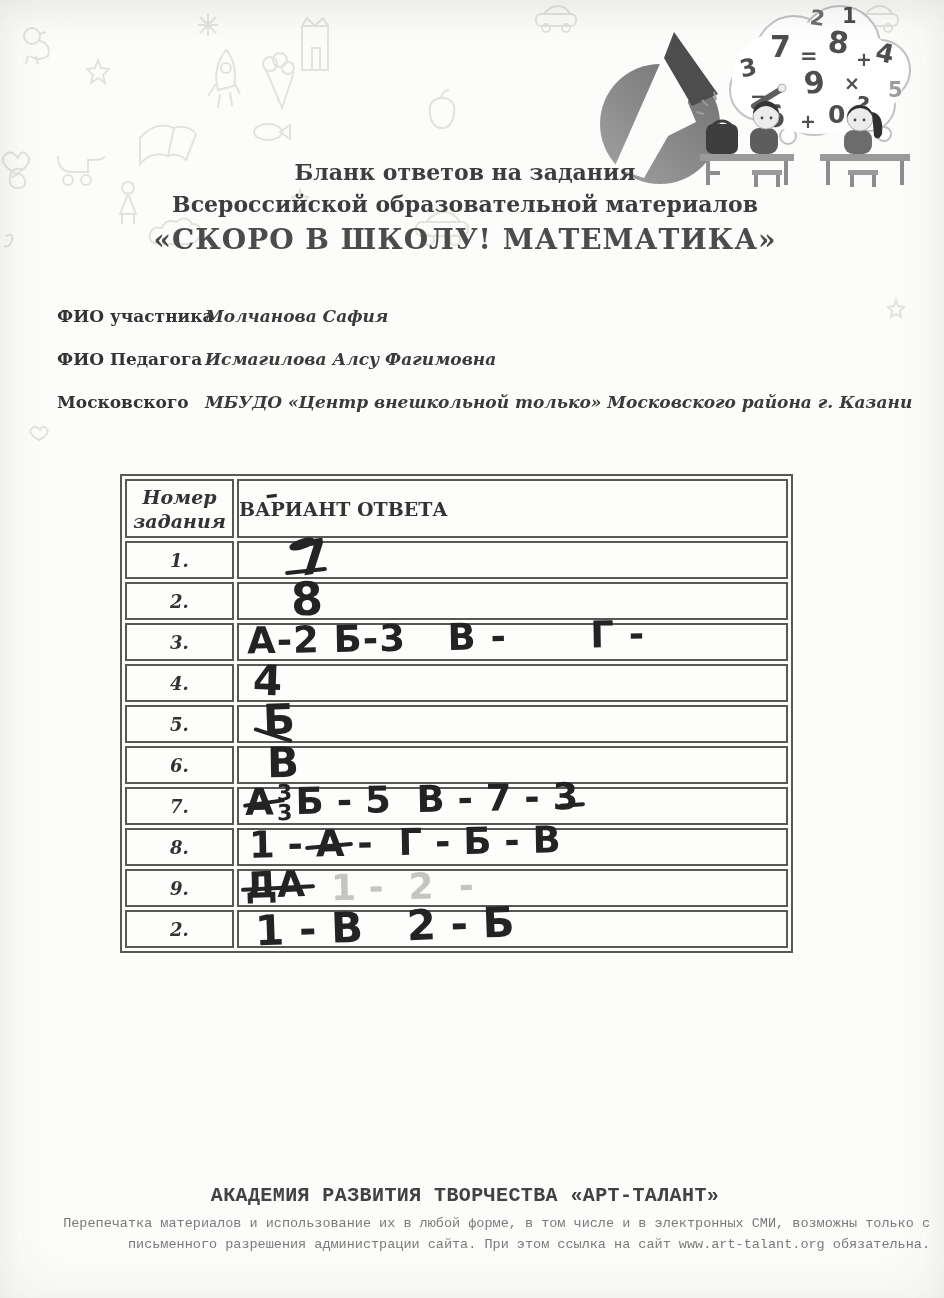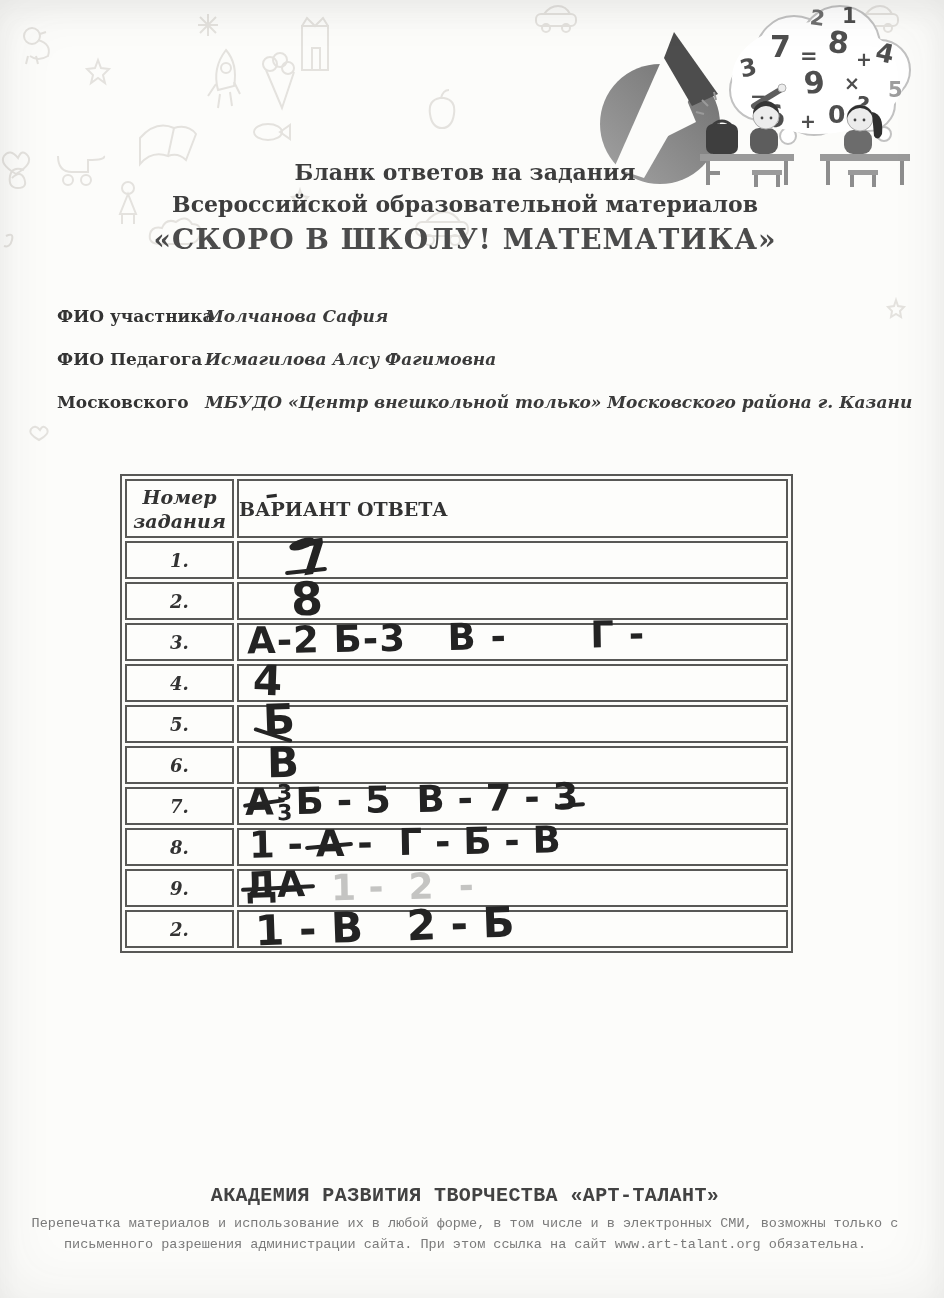--- a/index.html
+++ b/index.html
@@ -69,21 +69,21 @@
   .hw10{left:16px;top:-6px;font-size:42px;transform:rotate(-2deg);}
   .stack{display:inline-block;vertical-align:-6px;width:22px;font-size:22px;line-height:.9;text-align:center;}
   .stack i{display:block;font-style:normal;}
   
   .xs{position:absolute;z-index:6;background:#242424;height:4px;border-radius:2px;pointer-events:none;}
   .blob{position:absolute;z-index:6;background:#242424;border-radius:45%;pointer-events:none;}
   
   .footer{position:absolute;left:0;top:1136px;width:930px;text-align:center;
     font-family:Liberation Mono, monospace;margin-top:48px;}
   .ftitle{font-size:20px;font-weight:bold;color:#424242;letter-spacing:.4px;}
-  .fdisc{margin-top:6px;font-size:13.5px;color:#7a7a7a;line-height:21px;}
+  .fdisc{margin-top:6px;font-size:13.5px;color:#7a7a7a;line-height:21px;text-align:right;}
 </style>
 </head>
 <body>
 
 <div class="page">
 
   <svg class="doodles" viewBox="0 0 944 1298" fill="none" stroke="#e4e2de" stroke-width="2">
 
     <g transform="translate(22,28)">
         <circle cx="10" cy="8" r="8"></circle>

